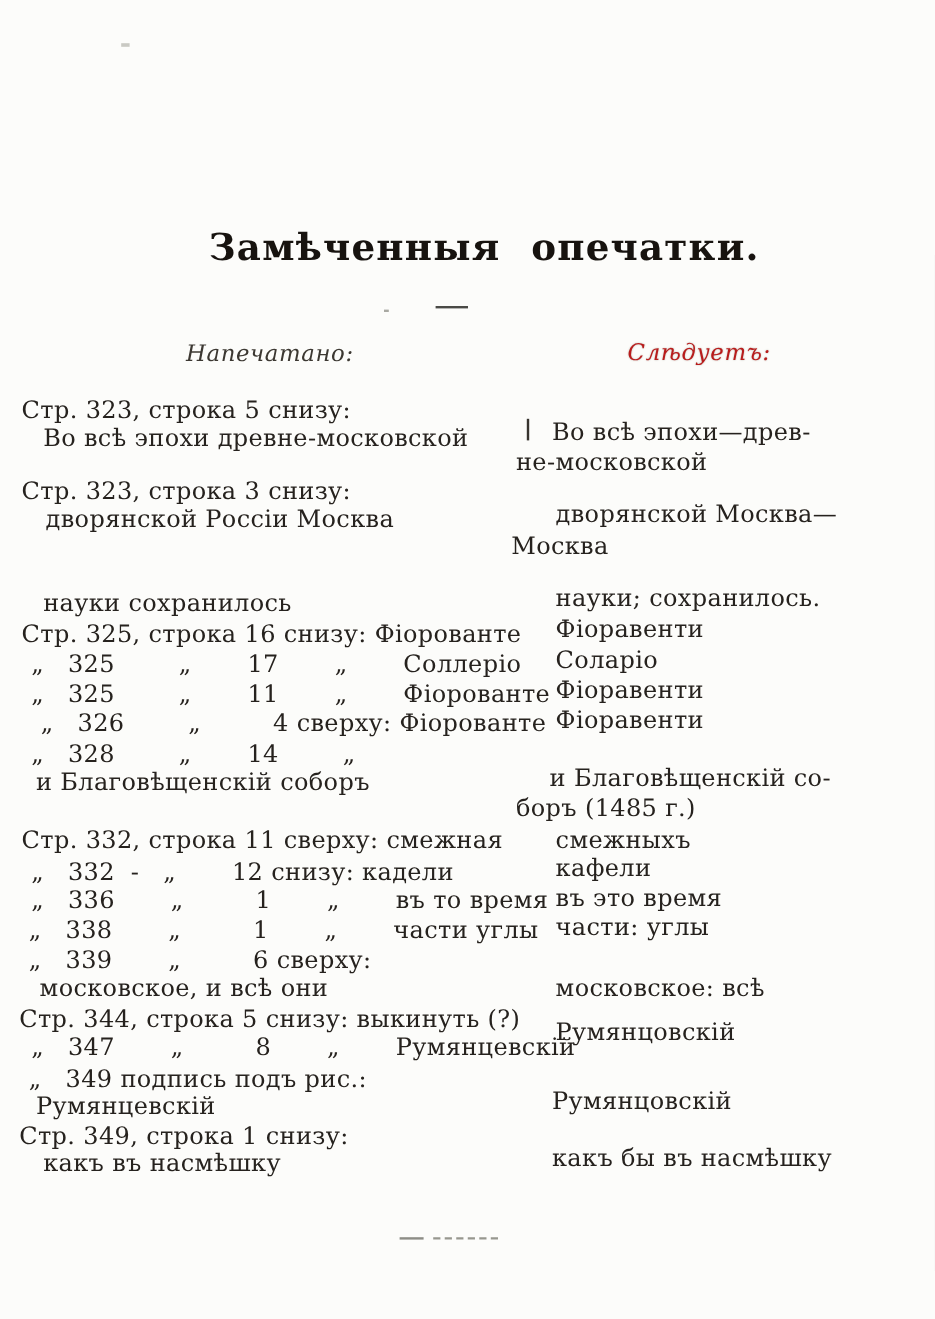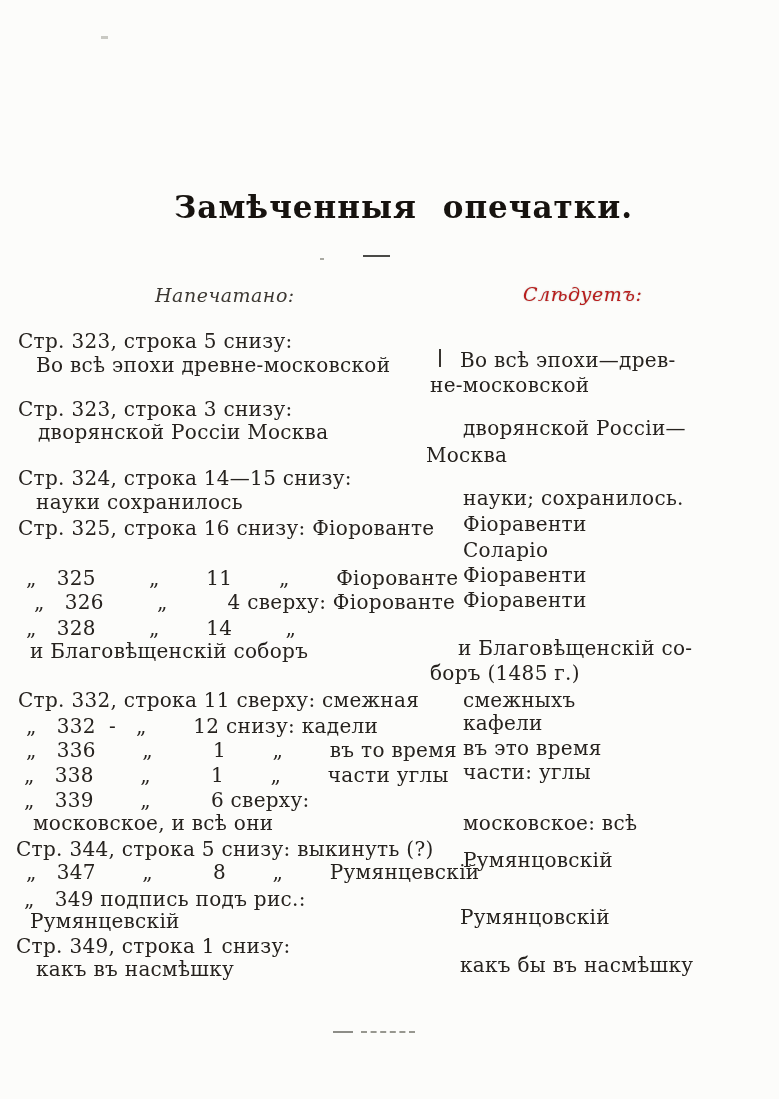--- a/index.html
+++ b/index.html
@@ -122,43 +122,43 @@
   <div class="title-dash"></div>
 
   <div class="col-header printed">Напечатано:</div>
   <div class="col-header correct">Слѣдуетъ:</div>
 
   <div class="line" style="left:18px;top:330px">Стр. 323, строка 5 снизу:</div>
   <div class="line" style="left:36px;top:354px">Во всѣ эпохи древне-московской</div>
   <div class="artifact-bar"></div>
   <div class="line" style="left:18px;top:398px">Стр. 323, строка 3 снизу:</div>
   <div class="line" style="left:38px;top:421px">дворянской Россіи Москва</div>
-  <div class="line" style="left:18px;top:467px">Стр. 324, строка 14—15 снизу:</div>
   <div class="line" style="left:36px;top:491px">науки сохранилось</div>
   <div class="line" style="left:18px;top:517px">Стр. 325, строка 16 снизу: Фіорованте</div>
+  <div class="line" style="left:26px;top:542px">„   325        „       17       „       Соллеріо</div>
   <div class="line" style="left:26px;top:567px">„   325        „       11       „       Фіорованте</div>
   <div class="line" style="left:34px;top:591px">„   326        „         4 сверху: Фіорованте</div>
   <div class="line" style="left:26px;top:617px">„   328        „       14        „</div>
   <div class="line" style="left:30px;top:640px">и Благовѣщенскій соборъ</div>
   <div class="line" style="left:18px;top:689px">Стр. 332, строка 11 сверху: смежная</div>
   <div class="line" style="left:26px;top:715px">„   332  -   „       12 снизу: кадели</div>
   <div class="line" style="left:26px;top:739px">„   336       „         1       „       въ то время</div>
   <div class="line" style="left:24px;top:764px">„   338       „         1       „       части углы</div>
   <div class="line" style="left:24px;top:789px">„   339       „         6 сверху:</div>
   <div class="line" style="left:33px;top:812px">московское, и всѣ они</div>
   <div class="line" style="left:16px;top:838px">Стр. 344, строка 5 снизу: выкинуть (?)</div>
   <div class="line" style="left:26px;top:861px">„   347       „         8       „       Румянцевскій</div>
   <div class="line" style="left:24px;top:888px">„   349 подпись подъ рис.:</div>
   <div class="line" style="left:30px;top:910px">Румянцевскій</div>
   <div class="line" style="left:16px;top:935px">Стр. 349, строка 1 снизу:</div>
   <div class="line" style="left:36px;top:958px">какъ въ насмѣшку</div>
 
   <div class="line" style="left:460px;top:349px">Во всѣ эпохи—древ-</div>
   <div class="line" style="left:430px;top:374px">не-московской</div>
-  <div class="line" style="left:463px;top:417px">дворянской Россіи—</div>
+  <div class="line" style="left:463px;top:417px">дворянской Москва—</div>
   <div class="line" style="left:426px;top:444px">Москва</div>
   <div class="line" style="left:463px;top:487px">науки; сохранилось.</div>
   <div class="line" style="left:463px;top:513px">Фіоравенти</div>
   <div class="line" style="left:463px;top:539px">Соларіо</div>
   <div class="line" style="left:463px;top:564px">Фіоравенти</div>
   <div class="line" style="left:463px;top:589px">Фіоравенти</div>
   <div class="line" style="left:458px;top:637px">и Благовѣщенскій со-</div>
   <div class="line" style="left:430px;top:662px">боръ (1485 г.)</div>
   <div class="line" style="left:463px;top:689px">смежныхъ</div>
   <div class="line" style="left:463px;top:712px">кафели</div>

